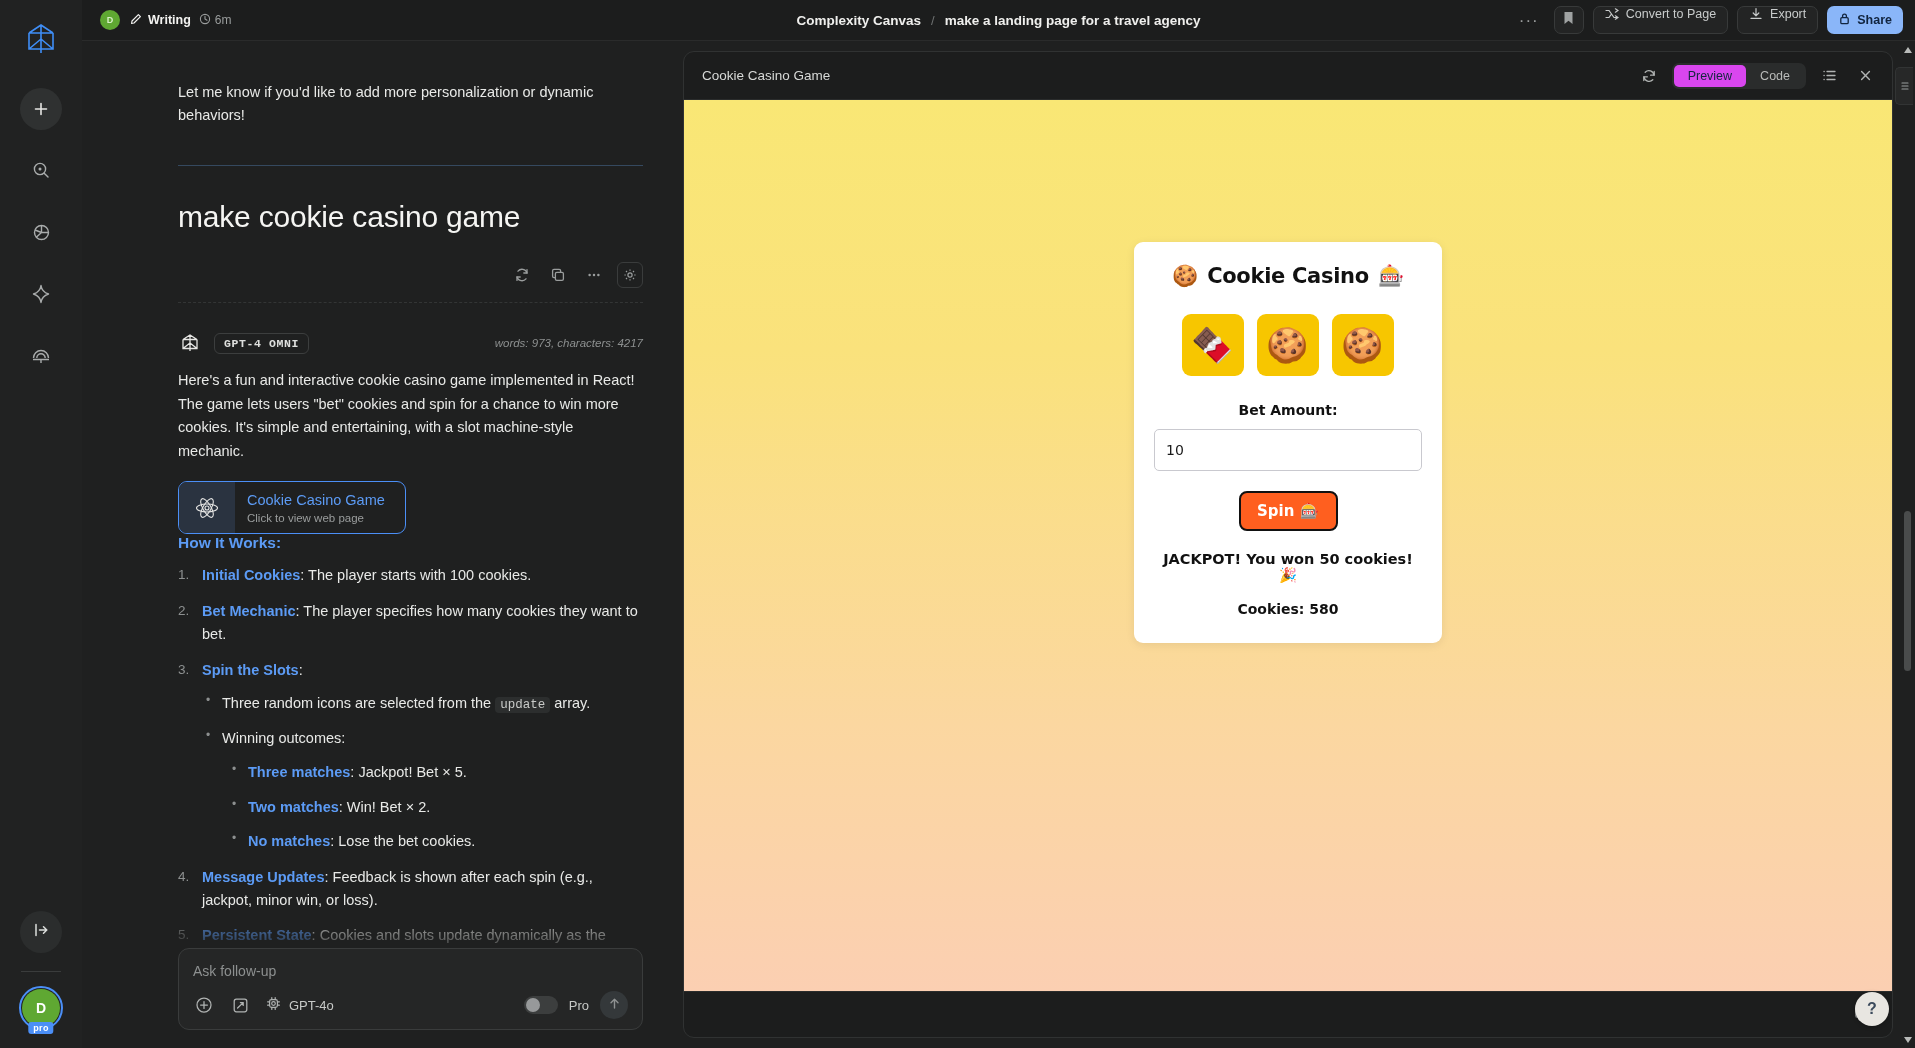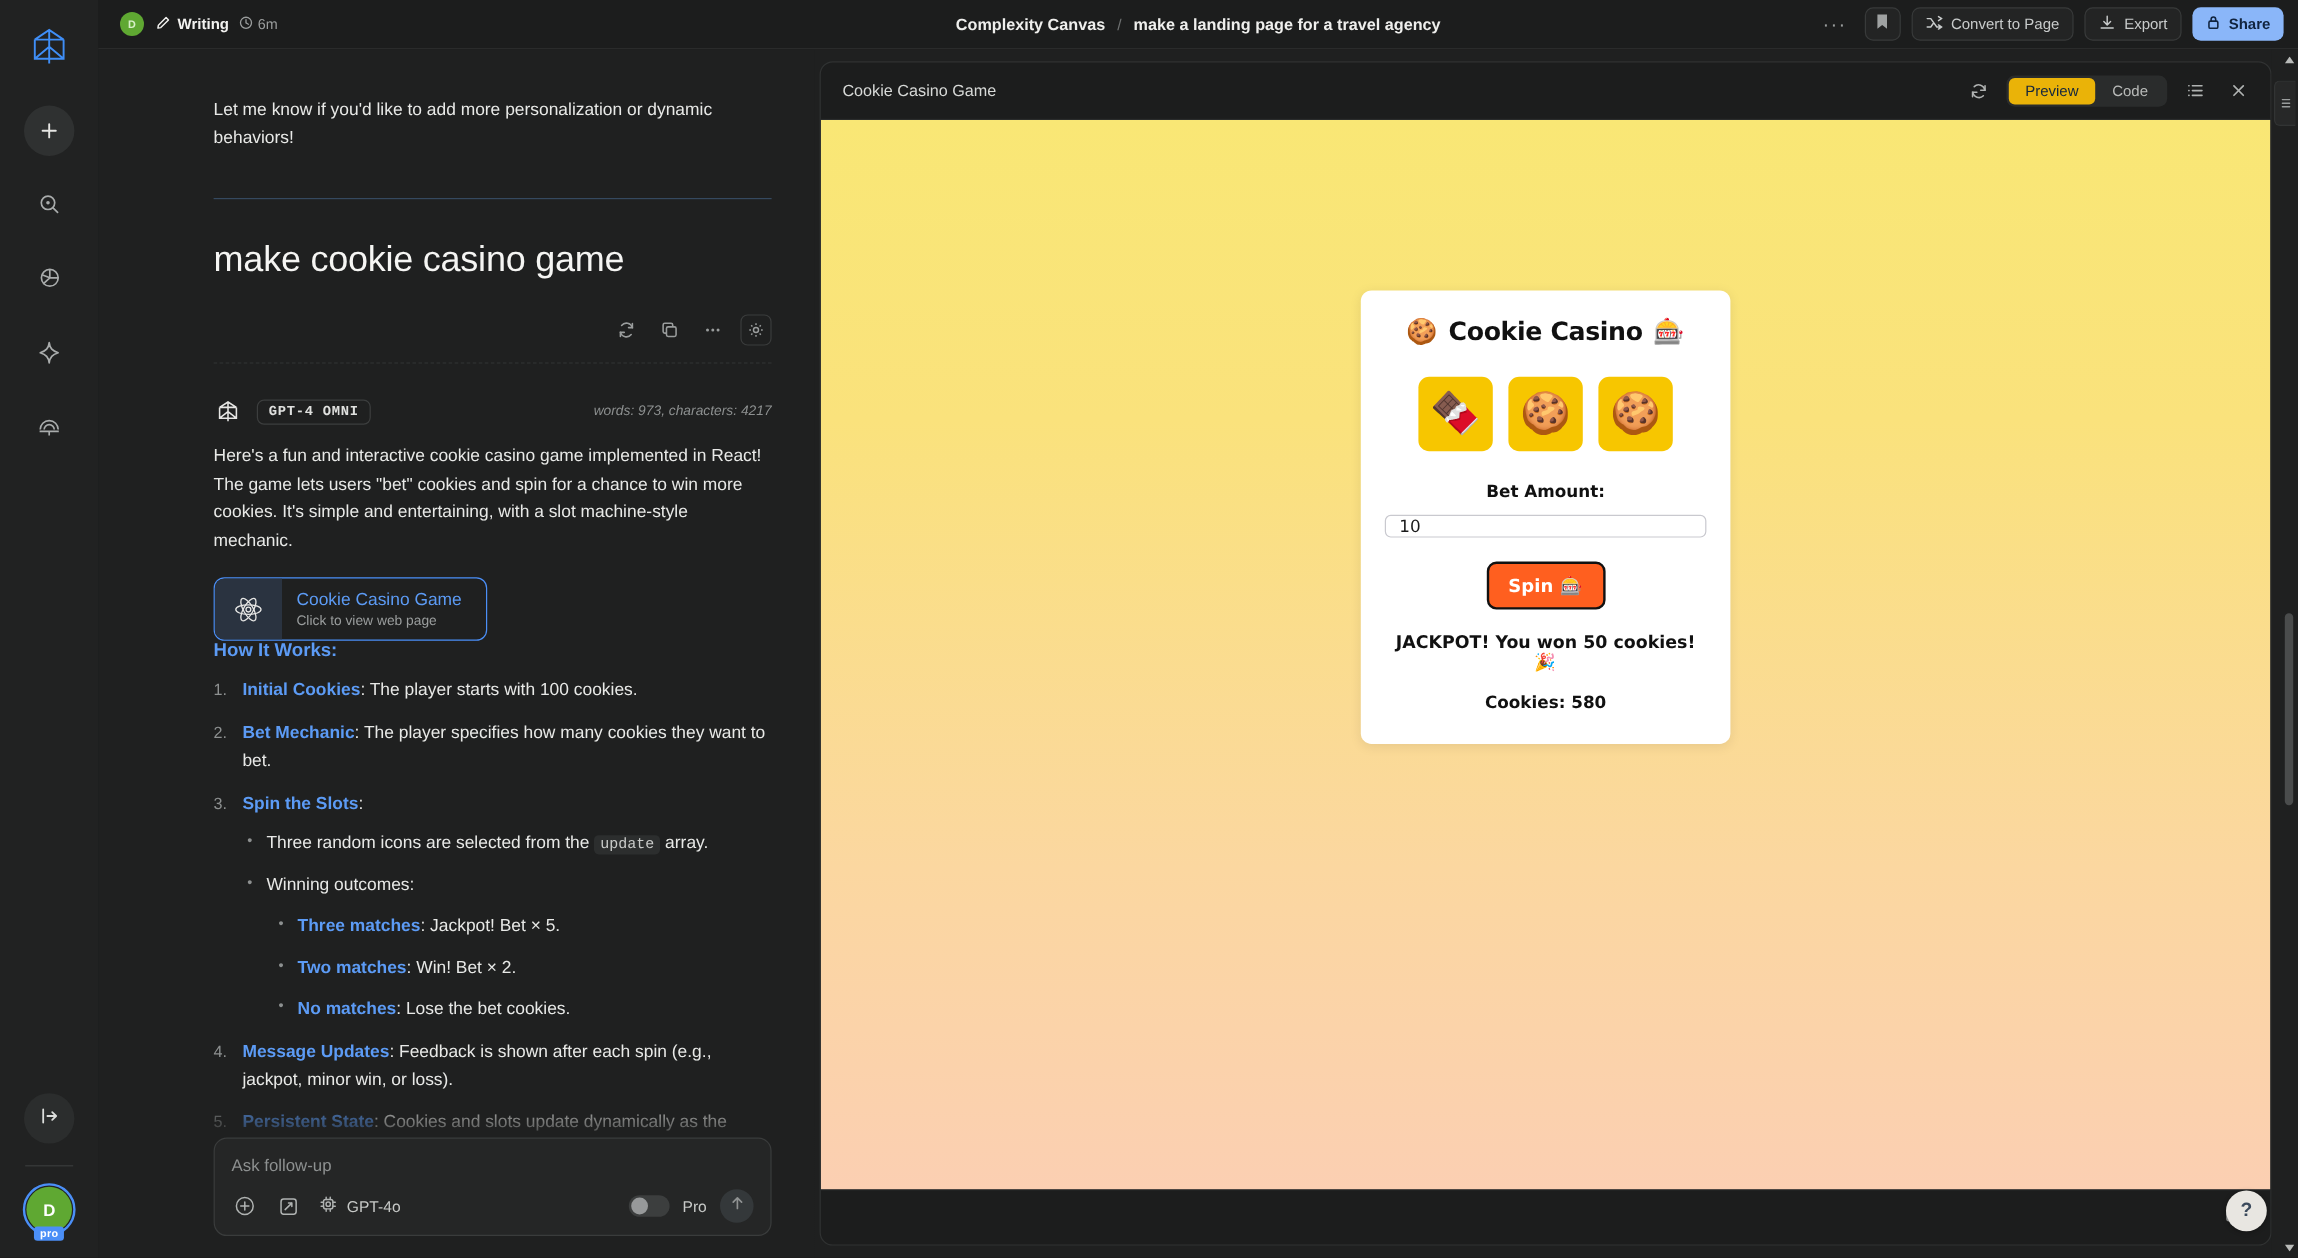--- a/index.html
+++ b/index.html
@@ -88,21 +88,21 @@
     white-space: nowrap;
   }
   .tb-space { color: #efefed; font-size: 13.5px; font-weight: 700; }
   .tb-slash { color: #6f7272; font-size: 13px; }
   .tb-thread { color: #efefed; font-size: 13.5px; font-weight: 700; }
   .tb-right { margin-left: auto; display: flex; align-items: center; gap: 9px; }
   .tb-dots { color: #9a9d9d; font-size: 17px; letter-spacing: 1px; cursor: pointer; padding: 0 6px; line-height: 1; }
   .tb-btn {
     height: 28px; border: 1px solid #383a3a; border-radius: 7px;
     background: #232424; color: #c8cbcb;
-    display: flex; align-items: center; gap: 7px;
+    display: flex; gap: 7px;
     padding: 0 11px; font-size: 12.5px; cursor: pointer;
   }
   .tb-iconbtn {
     width: 30px; height: 28px; border: 1px solid #383a3a; border-radius: 7px;
     background: #232424; display: flex; align-items: center; justify-content: center; cursor: pointer;
   }
   .tb-share {
     height: 28px; border-radius: 7px; border: none;
     background: #8ab6f9; color: #11243f;
     display: flex; align-items: center; gap: 6px;
@@ -231,21 +231,21 @@
   }
   .pv-title { color: #d7d9d7; font-size: 13.5px; }
   .pv-actions { margin-left: auto; display: flex; align-items: center; gap: 10px; }
   .pv-ico { width: 26px; height: 26px; display:flex; align-items:center; justify-content:center; cursor:pointer; }
   .seg {
     display: flex; background: #2a2c2c; border-radius: 7px; padding: 2px;
   }
   .seg-item {
     padding: 4px 14px; border-radius: 5px; font-size: 12.5px; color: #b9bbb9; cursor: pointer;
   }
-  .seg-item.active { background: #eab308; color: #14263f; font-weight: 500; }
+  .seg-item.active { background: #d946ef; color: #14263f; font-weight: 500; }
 
   .pv-body { flex: 1; min-height: 0; display: flex; align-items: flex-start; justify-content: center;
     background: linear-gradient(180deg, #f9e775 0%, #fae27c 28%, #fbd7a0 70%, #fbcfb2 100%);
     overflow: hidden; position: relative; }
 
   .game-card {
     width: 308px; margin-top: 142px;
     background: #ffffff; border-radius: 9px;
     box-shadow: 0 2px 10px rgba(0,0,0,.08);
     padding: 22px 20px 26px;
@@ -259,21 +259,21 @@
   }
   .slots { display: flex; justify-content: center; gap: 13px; margin-top: 26px; }
   .slot {
     width: 62px; height: 62px; border-radius: 9px;
     background: #f7c600;
     display: flex; align-items: center; justify-content: center;
     font-size: 34px; line-height: 1;
   }
   .bet-label { margin-top: 26px; font-size: 14px; font-weight: 700; color: #111; }
   .bet-input {
-    margin-top: 11px; width: 100%; height: 19px;
+    margin-top: 11px; width: 100%; height: 42px;
     border: 1px solid #c9c9cf; border-radius: 5px;
     background: #fff; color: #1a1a1a; font-size: 14px;
     padding: 0 11px; font-family: "DejaVu Sans", sans-serif;
   }
   .spin-btn {
     margin: 20px auto 0; width: 99px; height: 40px;
     background: #ff5f1f; border: 2px solid #111; border-radius: 8px;
     color: #fff; font-size: 15px; font-weight: 700;
     display: flex; align-items: center; justify-content: center; gap: 6px;
     cursor: pointer; font-family: "DejaVu Sans", sans-serif;

